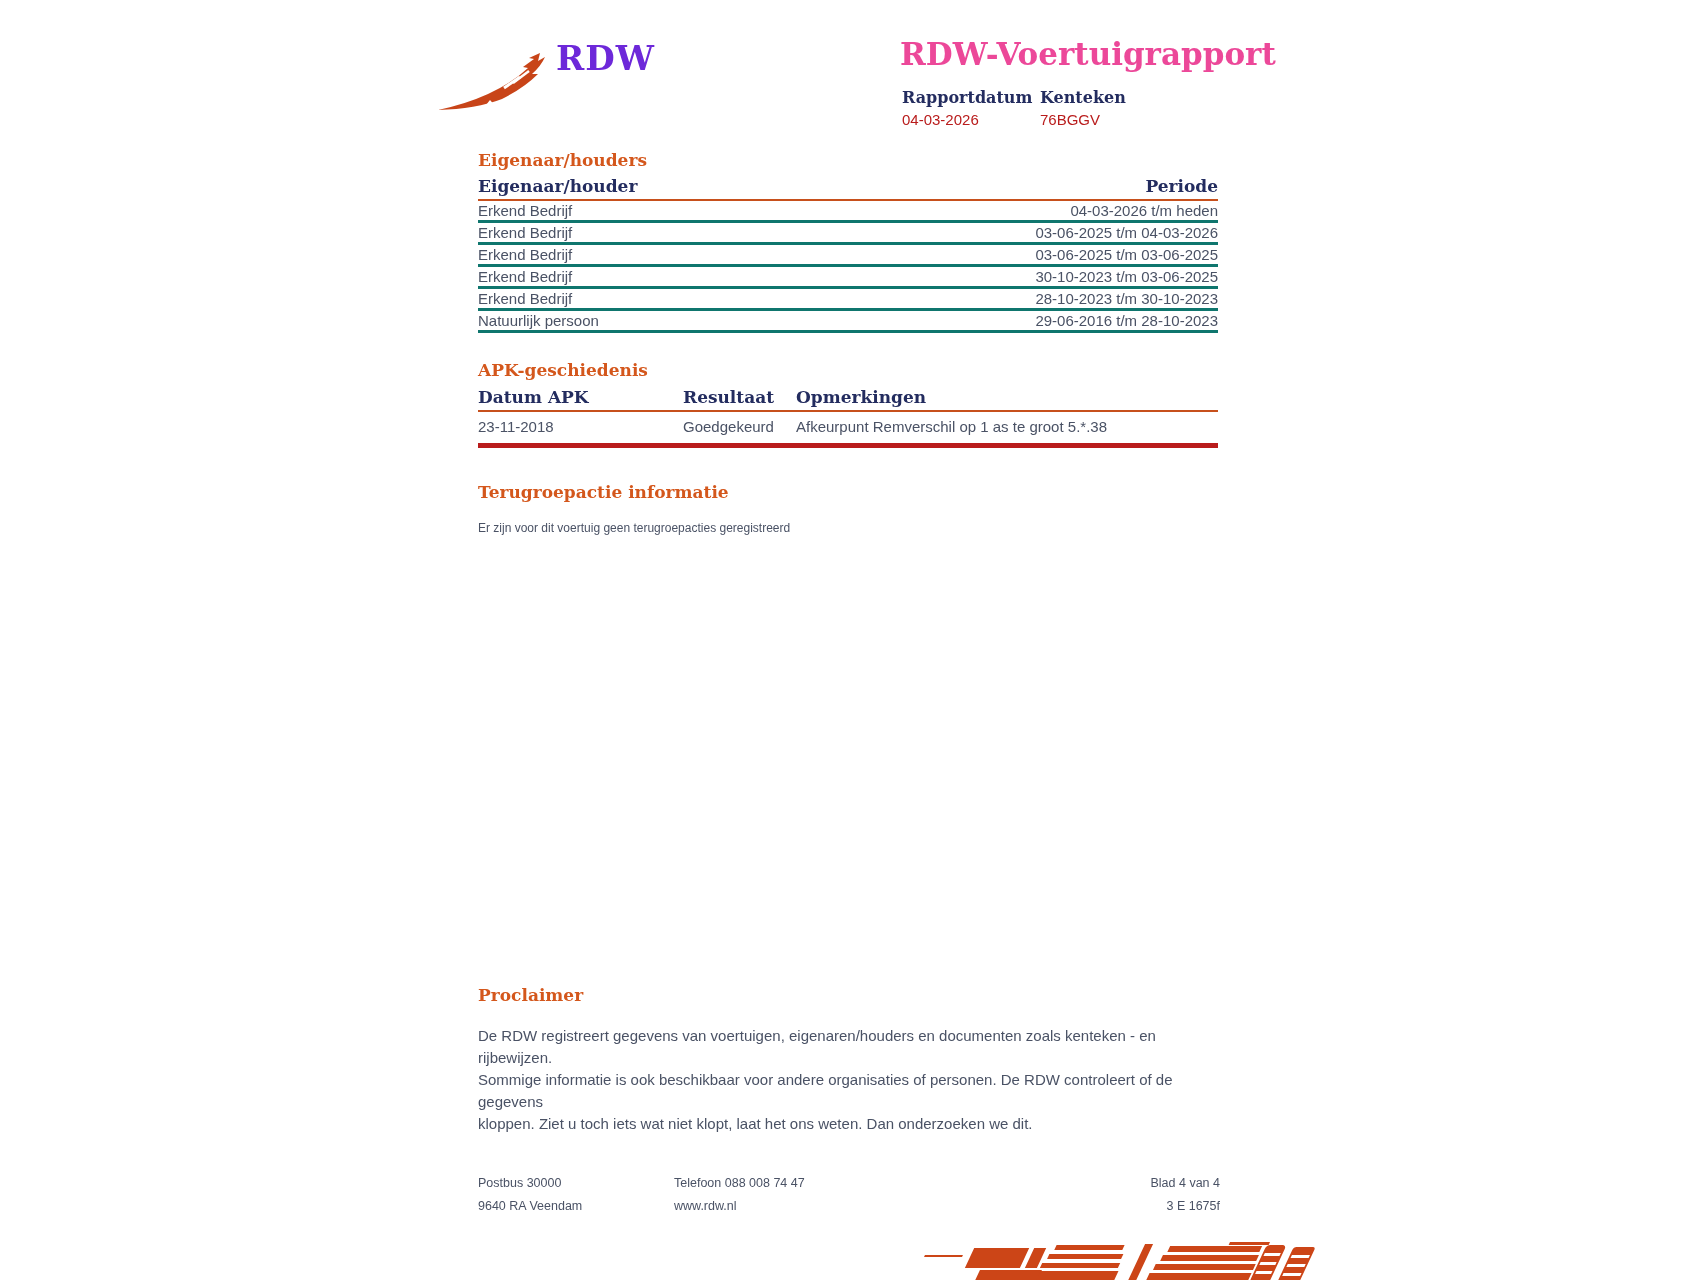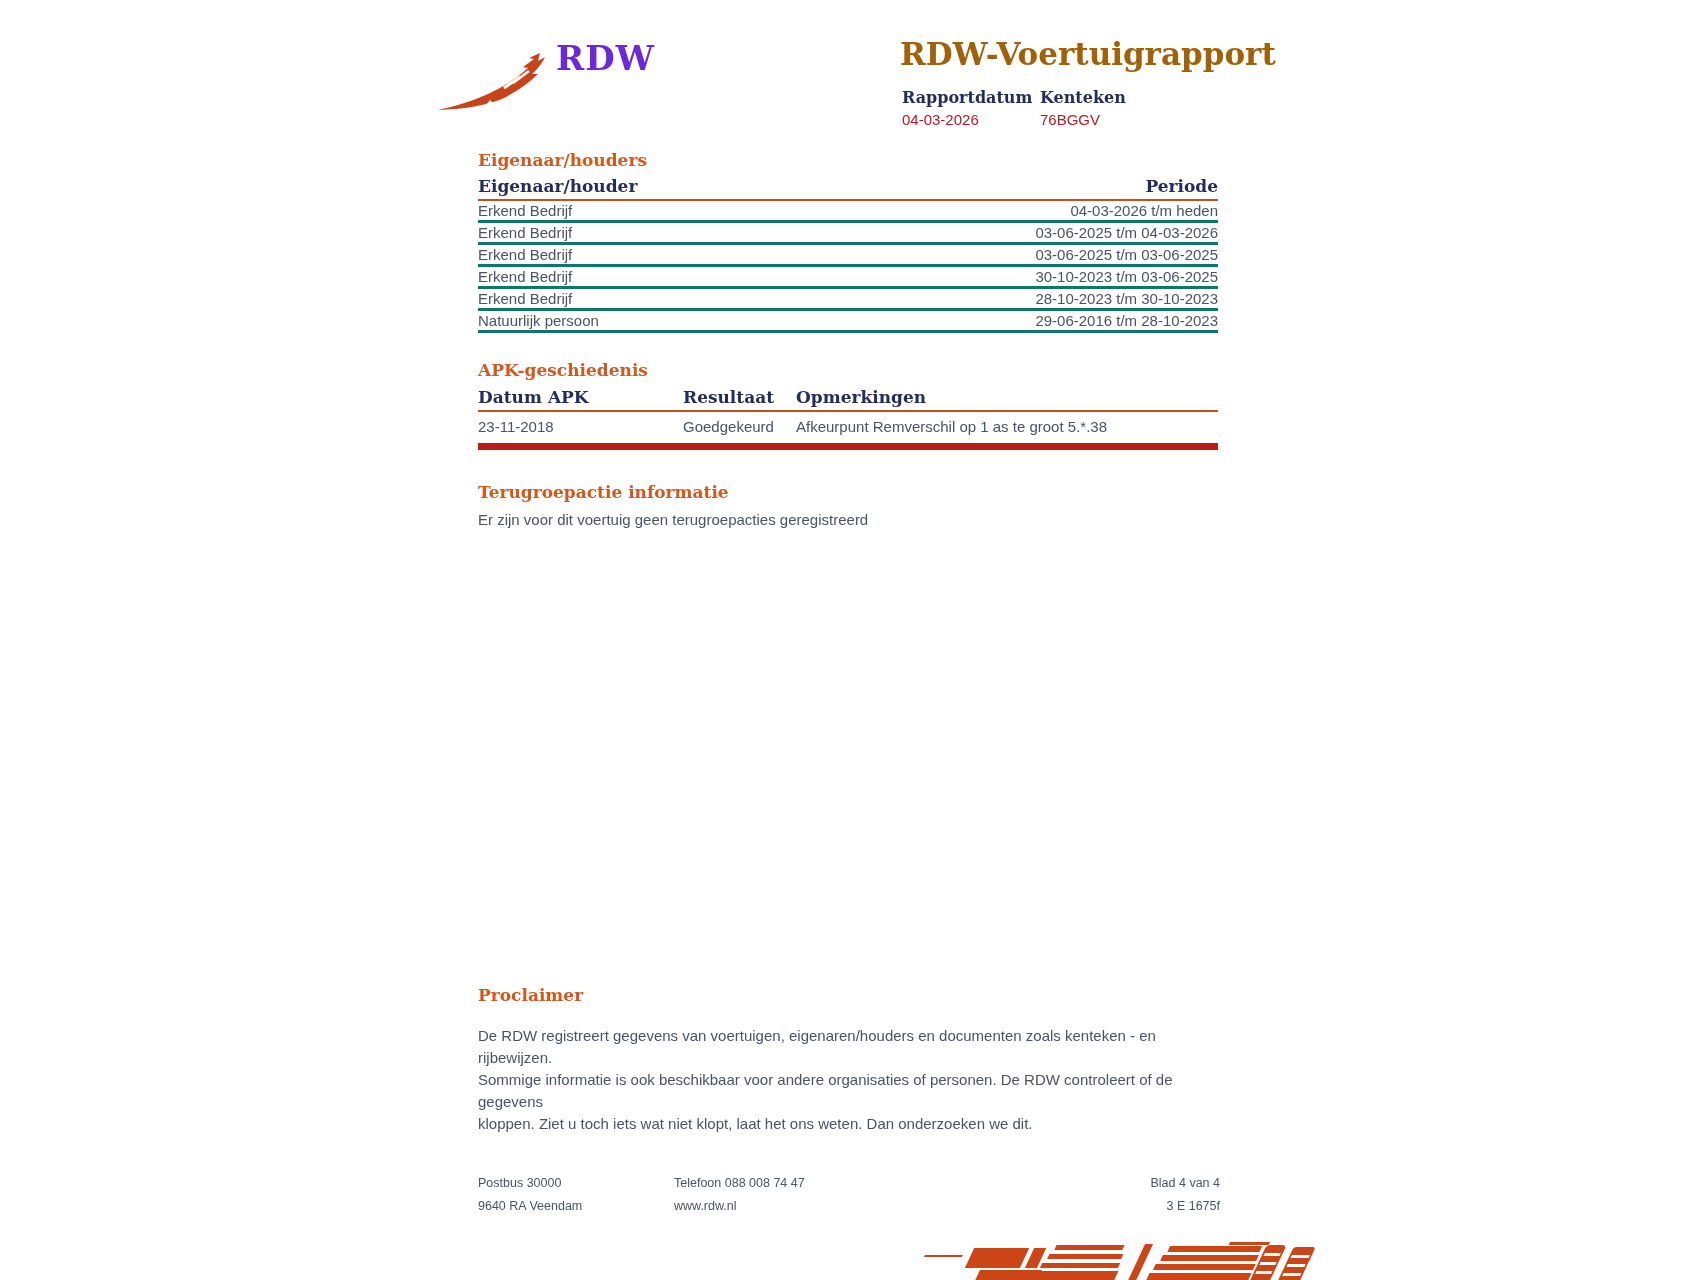--- a/index.html
+++ b/index.html
@@ -9,21 +9,21 @@
     background:#ffffff;
     overflow:hidden;
     font-family:"Liberation Sans", sans-serif;
     color:#4A5265;
   }
   .slab{font-family:"DejaVu Serif", serif;font-weight:bold;}
 
   
   .feather{position:absolute;left:436px;top:52px;}
   .wordmark{position:absolute;left:556px;top:38px;font-size:34px;color:#6d28d9;letter-spacing:1px;}
-  .doc-title{position:absolute;left:900px;top:36px;font-size:31px;color:#a16207;white-space:nowrap;}
+  .doc-title{position:absolute;left:900px;top:36px;font-size:31px;color:#ec4899;white-space:nowrap;}
   .meta{position:absolute;left:902px;top:88px;display:flex;}
   .meta-col{width:138px;}
   .meta-label{font-size:16px;color:#232C5F;}
   .meta-value{font-size:15px;margin-top:4px;color:#b91c1c;}
 
   
   .section{position:absolute;left:478px;width:740px;}
   .section-title{font-size:17px;color:#D4571C;height:20px;}
 
   
@@ -31,25 +31,25 @@
   .owners-head{display:flex;justify-content:space-between;margin-top:6px;padding-bottom:3px;
     border-bottom:2px solid #C7501C;font-size:17px;color:#232C5F;}
   .t-row{display:flex;justify-content:space-between;align-items:center;height:22px;
     border-bottom:3px solid #0f766e;font-size:15px;box-sizing:border-box;}
 
   
   .apk{top:360px;}
   .apk-head{display:grid;grid-template-columns:205px 113px 1fr;margin-top:7px;padding-bottom:3px;
     border-bottom:2px solid #C7501C;font-size:17px;color:#232C5F;}
   .apk-row{display:grid;grid-template-columns:205px 113px 1fr;padding:4px 0 6px 0;
-    border-bottom:7px solid #b91c1c;font-size:15px;line-height:21px;}
+    border-bottom:5px solid #b91c1c;font-size:15px;line-height:21px;}
 
   
   .recall{top:482px;}
-  .recall-text{margin-top:9px;font-size:15px;}
+  .recall-text{margin-top:19px;font-size:12px;}
 
   
   .proclaimer{top:985px;}
   .proclaimer-text{margin-top:20px;font-size:15px;line-height:22px;}
 
   
   .footer{position:absolute;left:478px;top:1176px;width:742px;display:grid;
     grid-template-columns:196px 1fr auto;grid-auto-rows:23px;font-size:12.5px;color:#4A5265;}
   .footer .right{text-align:right;}
 

